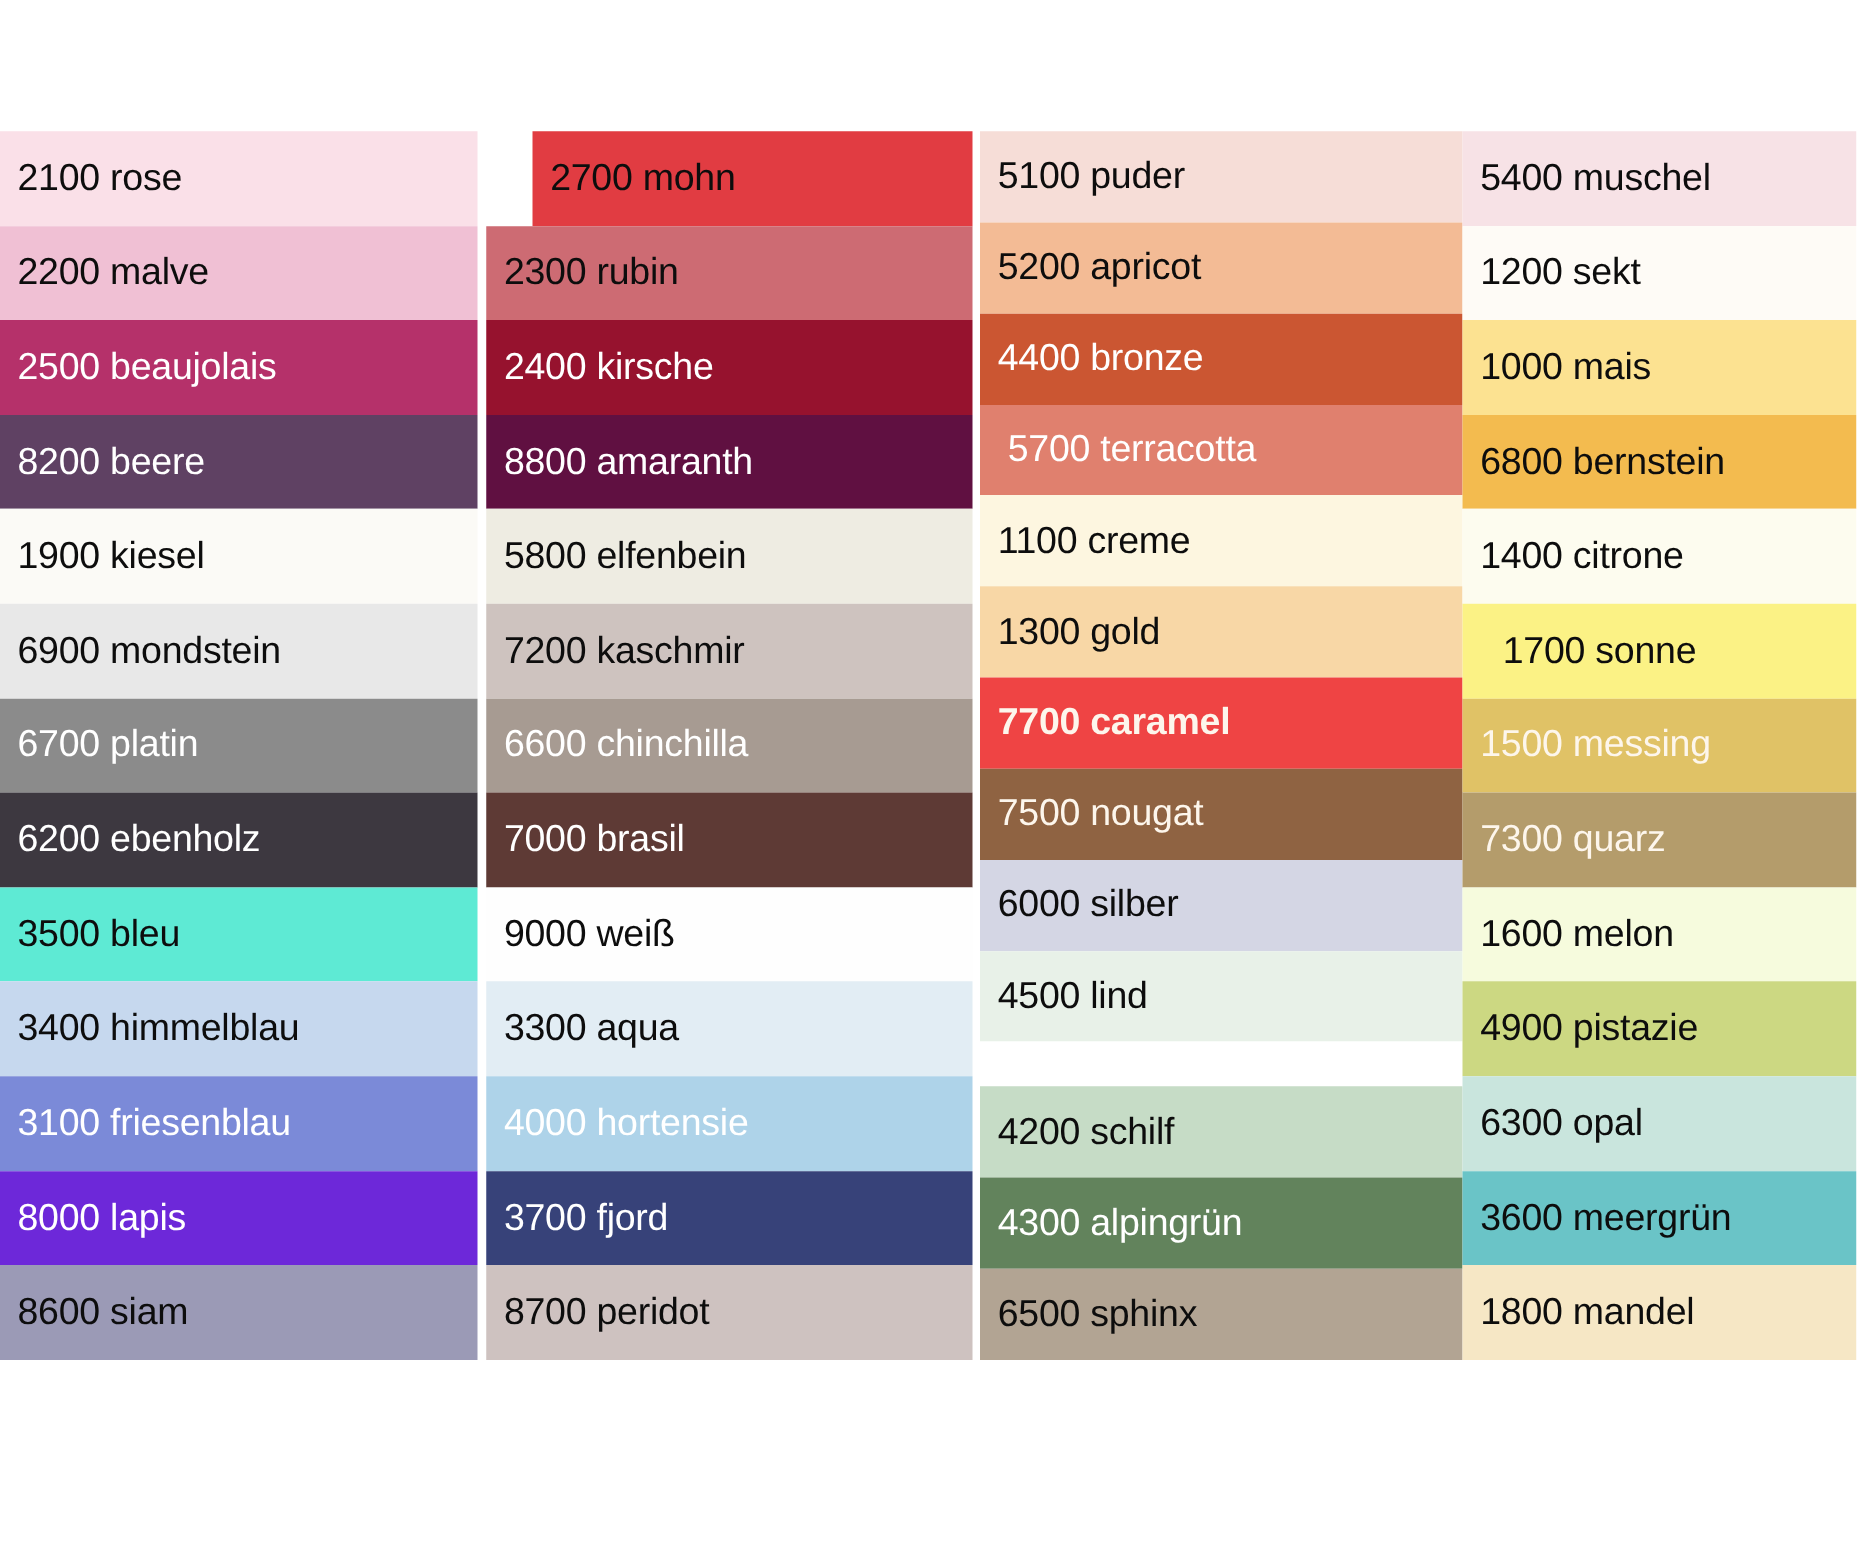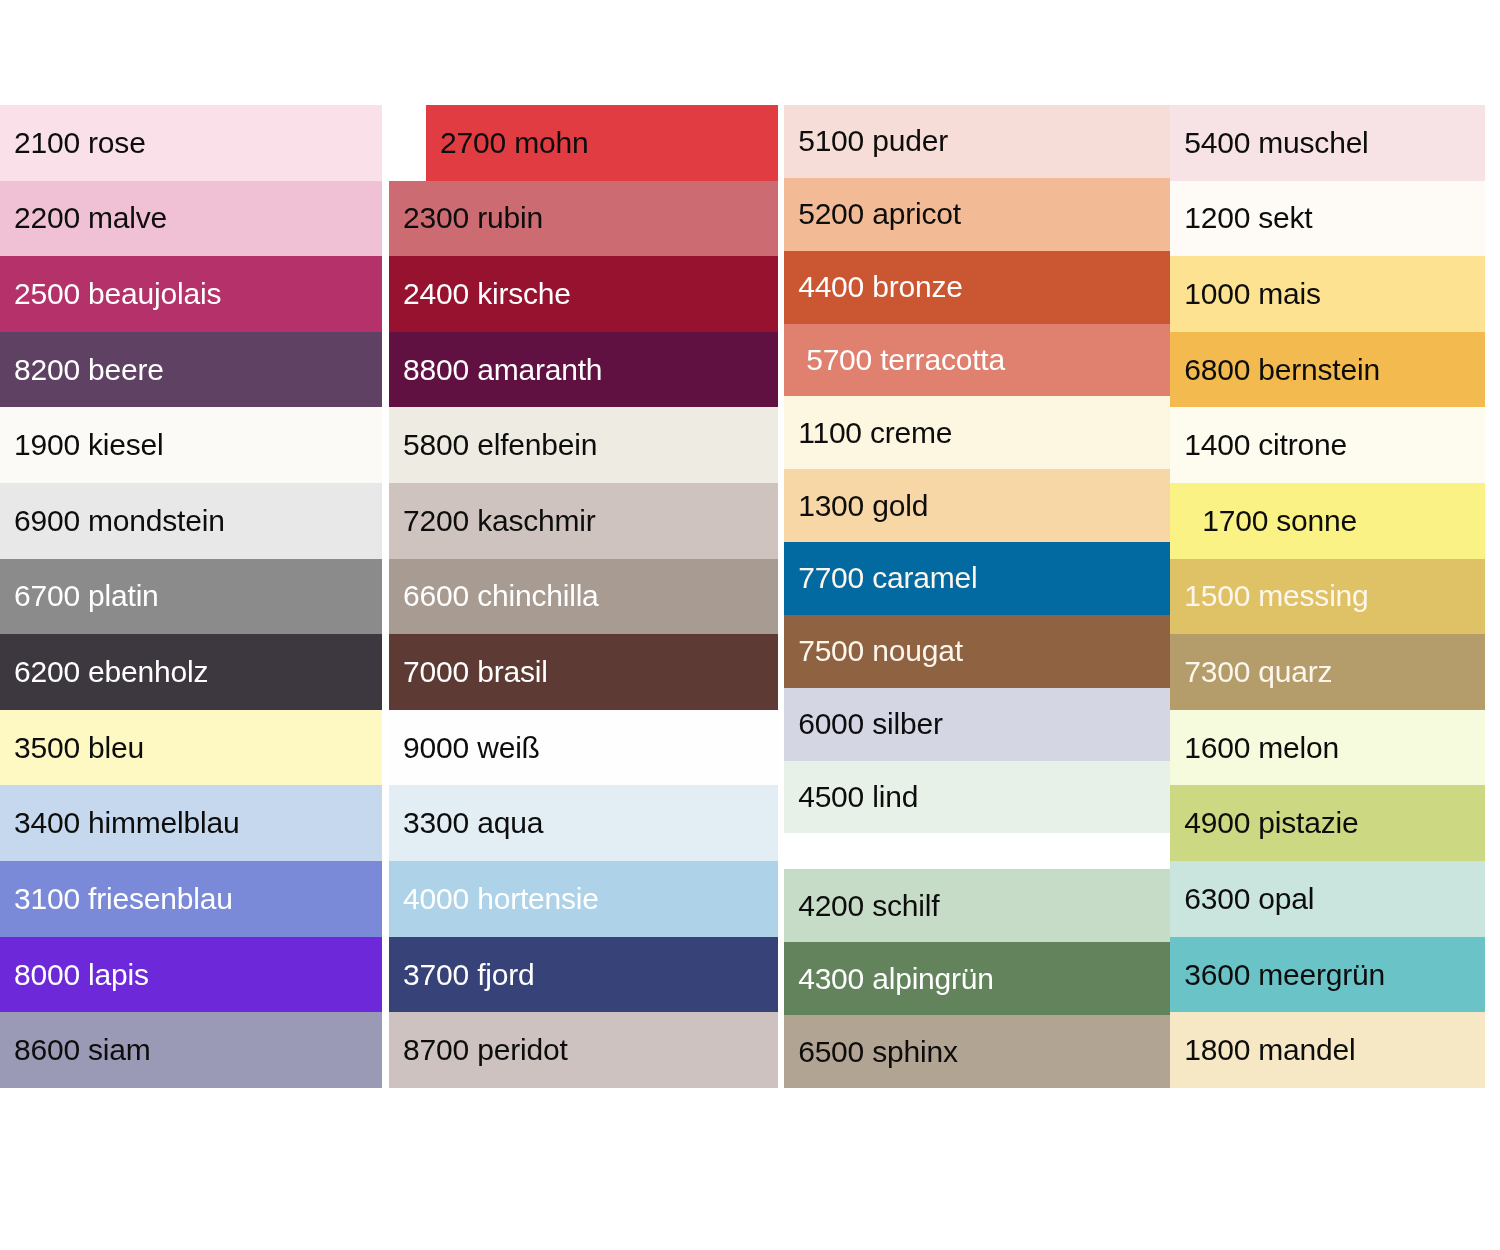--- a/index.html
+++ b/index.html
@@ -70,21 +70,21 @@
       </div>
       <div class="swatch" style="background: rgb(232, 232, 232);">
         <span class="swatch-label dark-text">6900 mondstein</span>
       </div>
       <div class="swatch" style="background: rgb(139, 139, 139);">
         <span class="swatch-label light-text">6700 platin</span>
       </div>
       <div class="swatch" style="background: rgb(61, 56, 64);">
         <span class="swatch-label light-text">6200 ebenholz</span>
       </div>
-      <div class="swatch" style="background: #fef9c3;">
+      <div class="swatch" style="background: #5eead4;">
         <span class="swatch-label dark-text">3500 bleu</span>
       </div>
       <div class="swatch" style="background: rgb(198, 216, 238);">
         <span class="swatch-label dark-text">3400 himmelblau</span>
       </div>
       <div class="swatch" style="background: rgb(123, 138, 216);">
         <span class="swatch-label light-text">3100 friesenblau</span>
       </div>
       <div class="swatch" style="background: #6d28d9;">
         <span class="swatch-label light-text">8000 lapis</span>
@@ -146,21 +146,21 @@
       </div>
       <div class="swatch" style="background: rgb(224, 128, 110); padding-left: 22px;">
         <span class="swatch-label light-text">5700 terracotta</span>
       </div>
       <div class="swatch" style="background: rgb(253, 246, 224);">
         <span class="swatch-label dark-text">1100 creme</span>
       </div>
       <div class="swatch" style="background: rgb(248, 215, 166);">
         <span class="swatch-label dark-text">1300 gold</span>
       </div>
-      <div class="swatch" style="background: #0369a1;">
+      <div class="swatch" style="background: #ef4444; font-weight: bold;">
         <span class="swatch-label cream-text">7700 caramel</span>
       </div>
       <div class="swatch" style="background: rgb(143, 99, 66);">
         <span class="swatch-label cream-text">7500 nougat</span>
       </div>
       <div class="swatch" style="background: rgb(212, 214, 228);">
         <span class="swatch-label dark-text">6000 silber</span>
       </div>
       <div class="swatch" style="background: rgb(232, 241, 232);">
         <span class="swatch-label dark-text">4500 lind</span>

